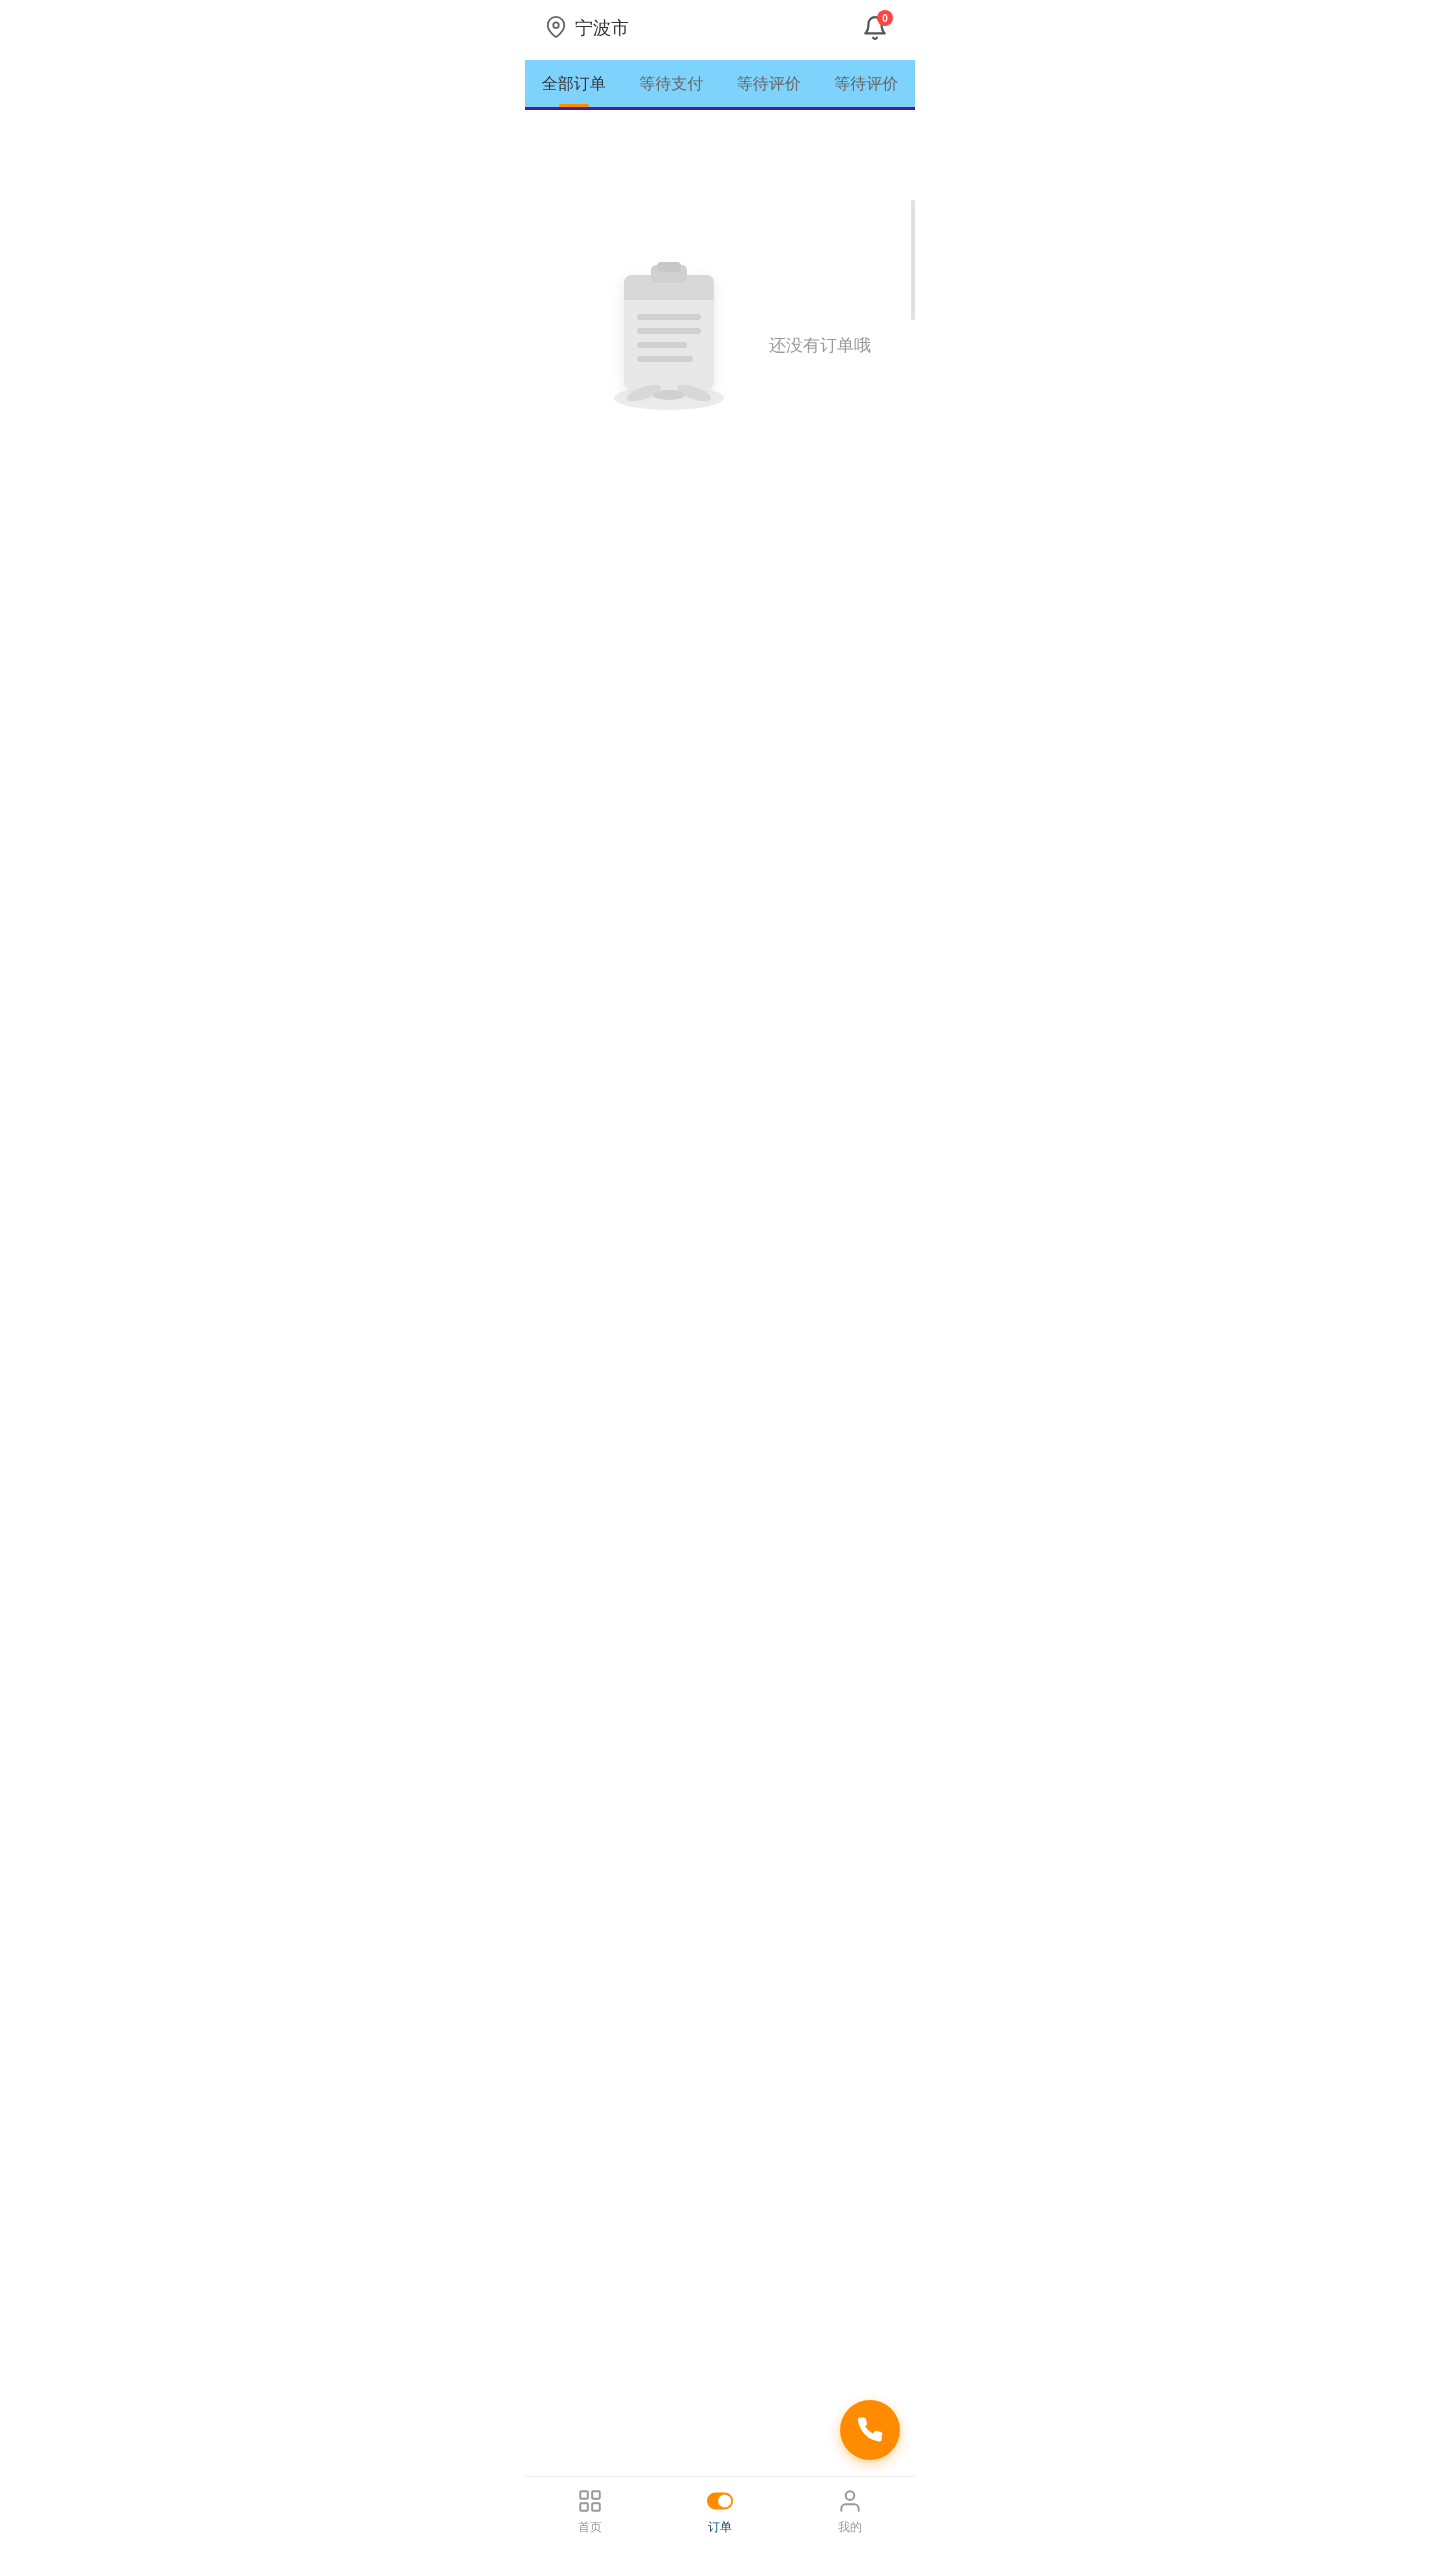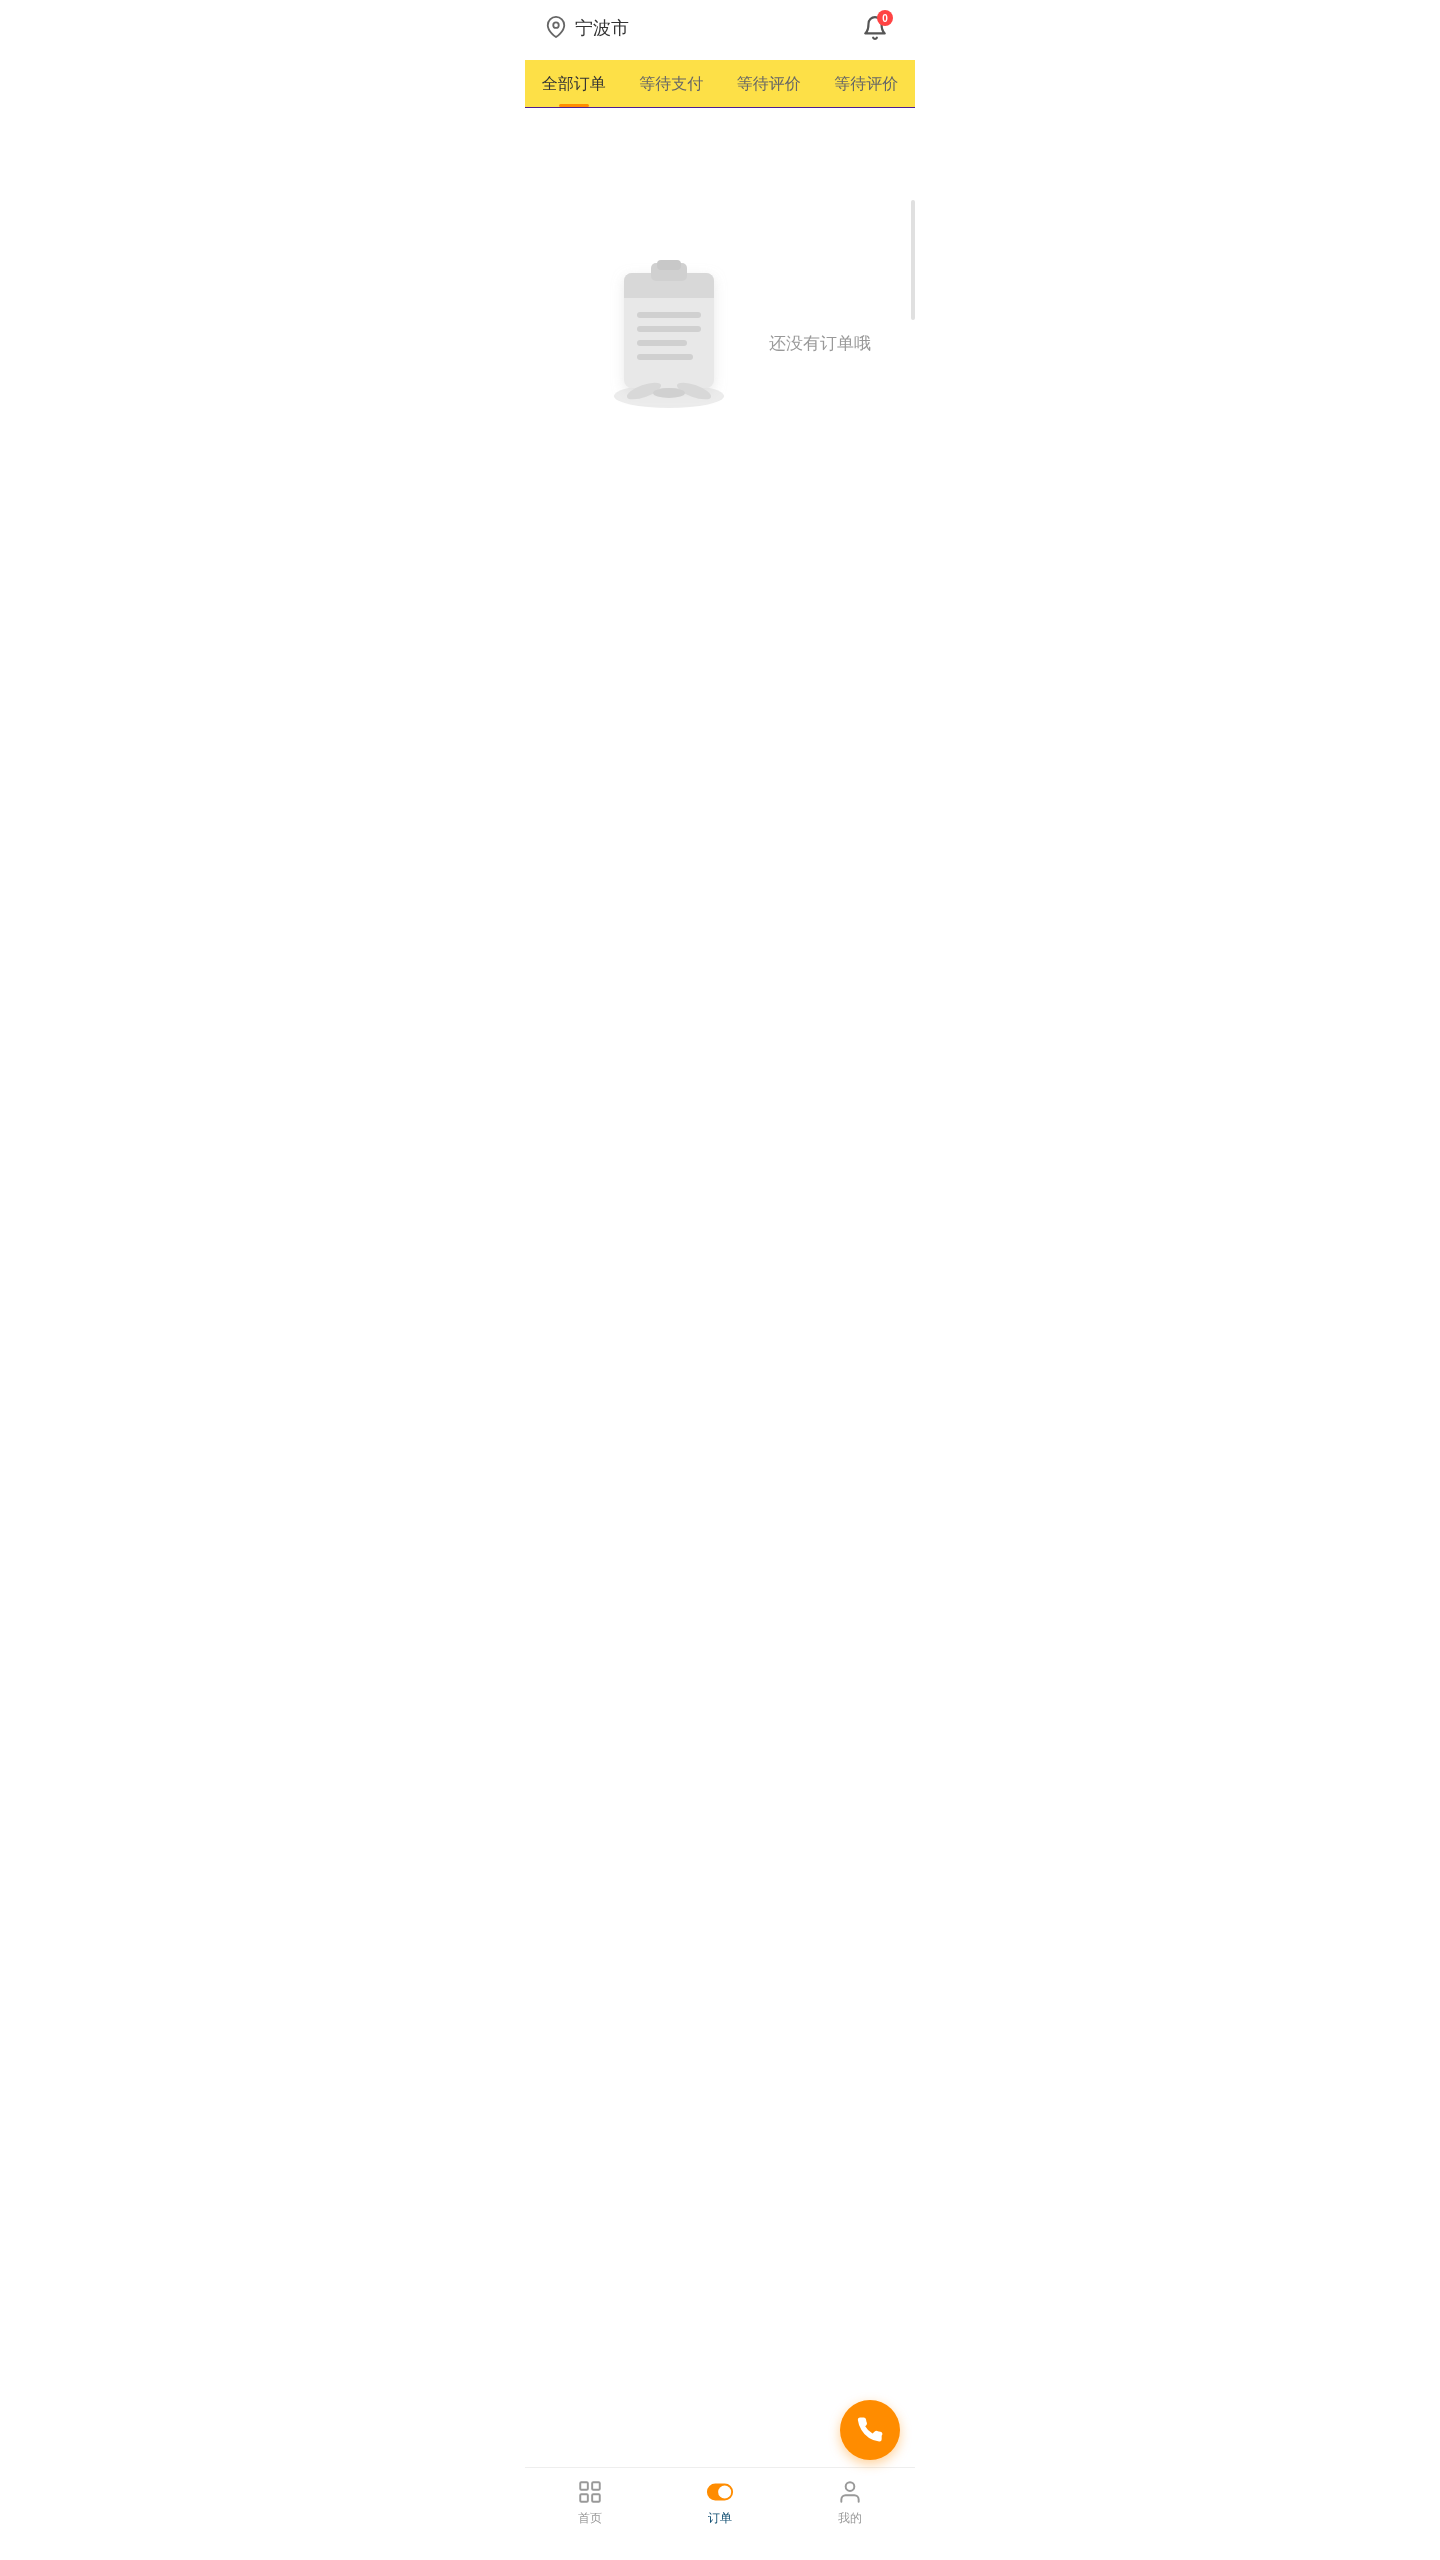--- a/index.html
+++ b/index.html
@@ -68,22 +68,22 @@
       border-radius: 50%;
       display: flex;
       align-items: center;
       justify-content: center;
       font-weight: bold;
     }
 
     
     .tabs {
       display: flex;
-      border-bottom: 1px solid #4c1d95;
-      background: #fde047;
+      border-bottom: 3px solid #4c1d95;
+      background: #7dd3fc;
     }
 
     .tab {
       flex: 1;
       text-align: center;
       padding: 14px 0 12px;
       font-size: 16px;
       color: #666;
       cursor: pointer;
       position: relative;
@@ -122,21 +122,21 @@
     }
 
     .empty-text {
       font-size: 17px;
       color: #999;
     }
 
     
     .bottom-nav {
       position: fixed;
-      bottom: 13px;
+      bottom: 4px;
       left: 50%;
       transform: translateX(-50%);
       width: 390px;
       height: 80px;
       background: #fff;
       border-top: 1px solid #eee;
       display: flex;
       align-items: center;
       justify-content: space-around;
       padding-bottom: 10px;

